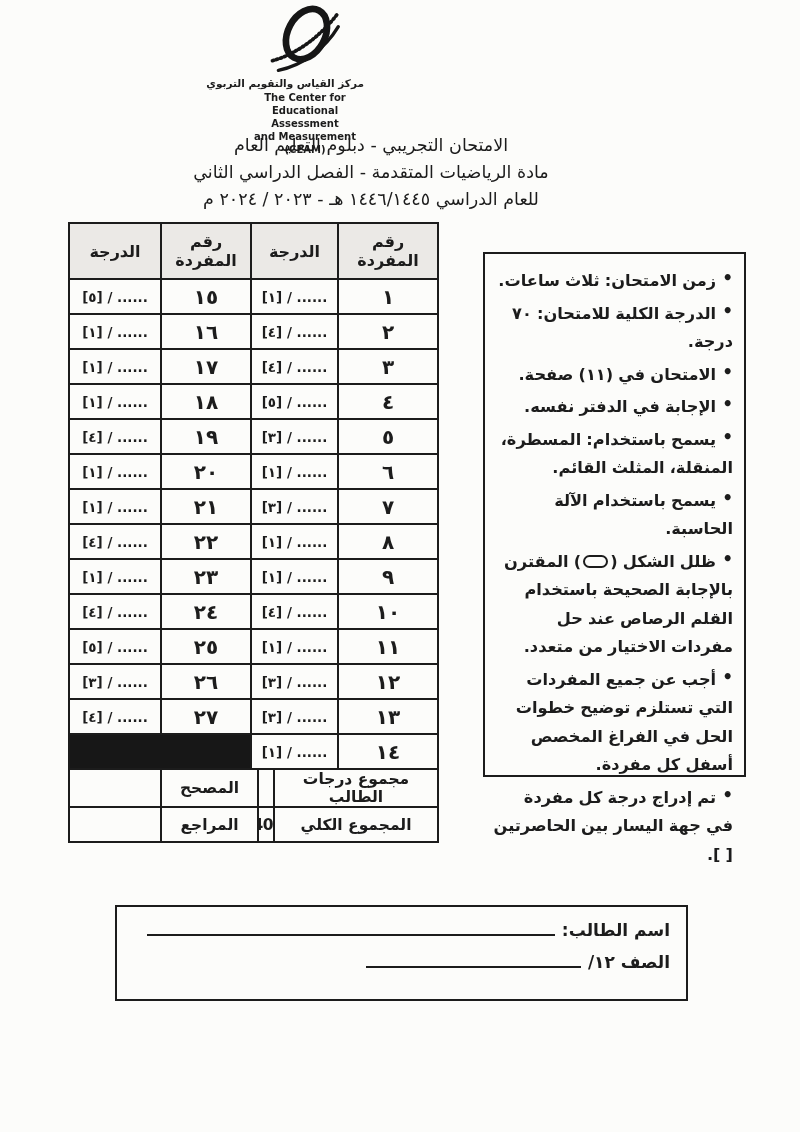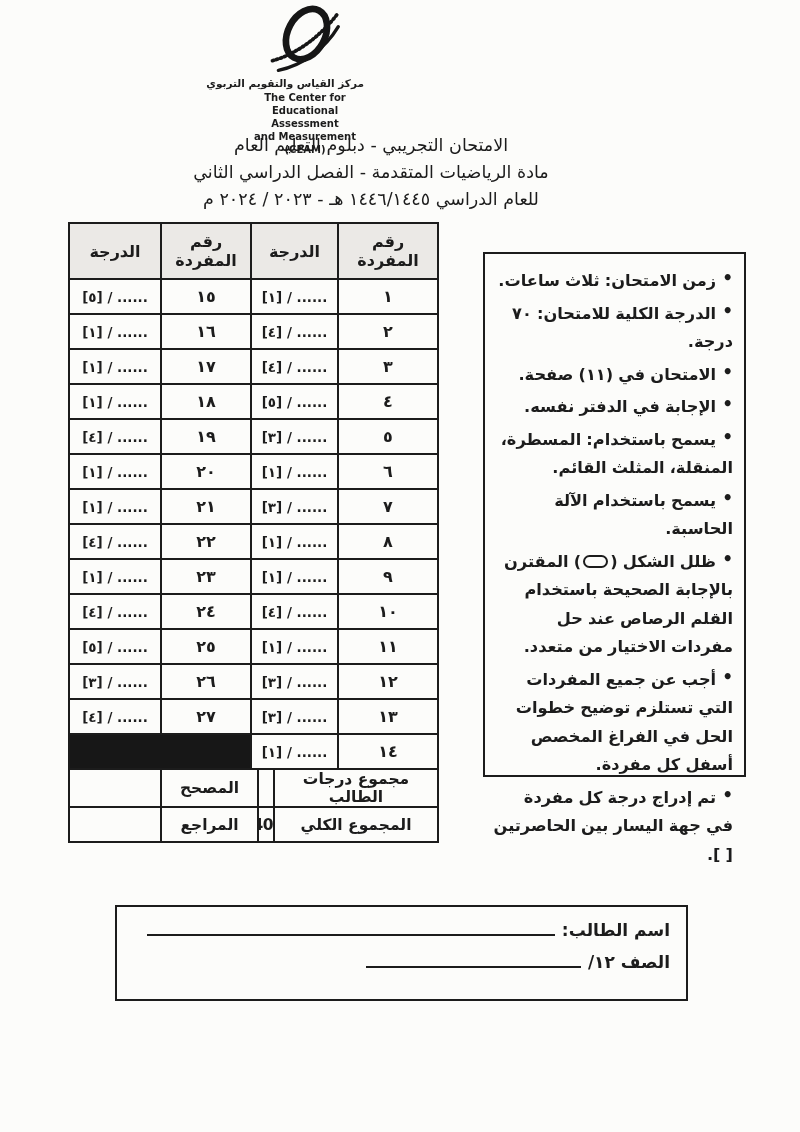--- a/index.html
+++ b/index.html
@@ -32,21 +32,21 @@
   
   .titles{position:absolute; top:132px; left:4px; width:734px; text-align:center;
           direction:rtl; font-weight:400; font-size:17.5px; line-height:27px;}
 
   
   .table-wrap{position:absolute; left:68px; top:222px; width:369px;}
   table{border-collapse:collapse; table-layout:fixed; width:369px; direction:ltr;}
   td{border:2px solid var(--ink); text-align:center; vertical-align:middle;
      font-weight:700; height:35px; overflow:hidden;}
   .main-table thead td{height:56px; background:var(--table-header-bg); font-size:16px; direction:rtl;}
-  .num{font-size:16px;}
+  .num{font-size:20px;}
   .score{font-size:13.5px; direction:ltr; font-weight:600; letter-spacing:.3px;}
   .blackout{background:var(--blackout);}
   .summary-table{margin-top:-2px;}
   .summary-table td{font-size:15.5px; direction:rtl;}
   .grand-total-value{font-size:12.5px; padding:0; letter-spacing:-.5px;}
 
   
   .instructions{position:absolute; left:483px; top:252px; width:263px; height:525px;
                 border:2.5px solid var(--ink); padding:12px 11px 8px 8px; direction:rtl;}
   .bullet{font-size:16.2px; font-weight:700; line-height:28.5px; text-align:right;

